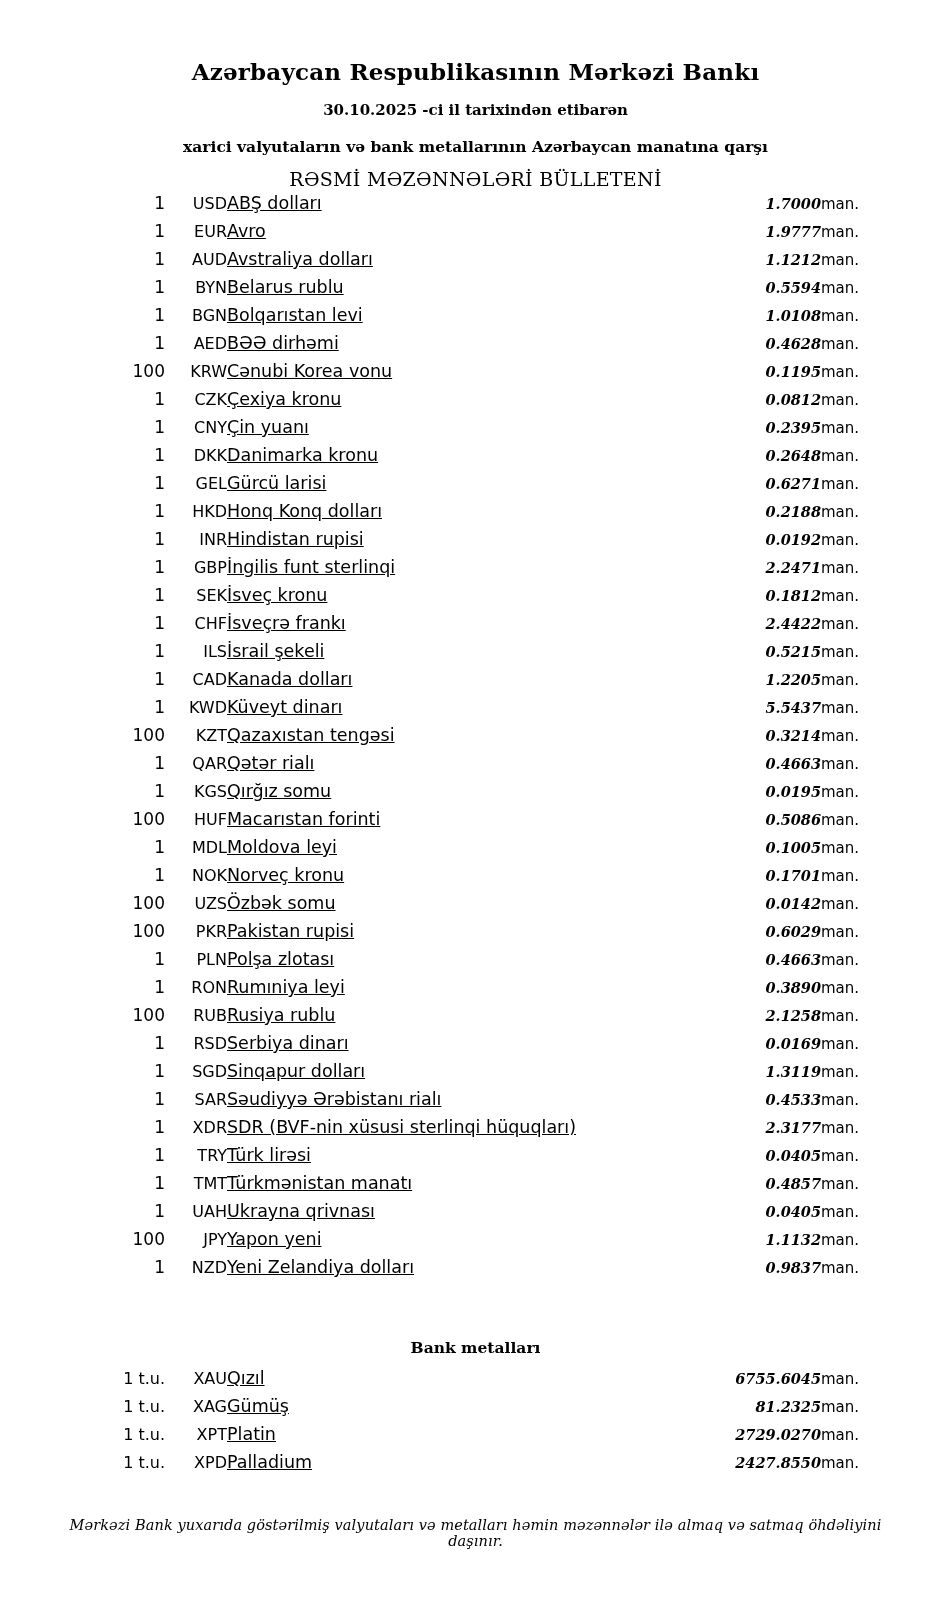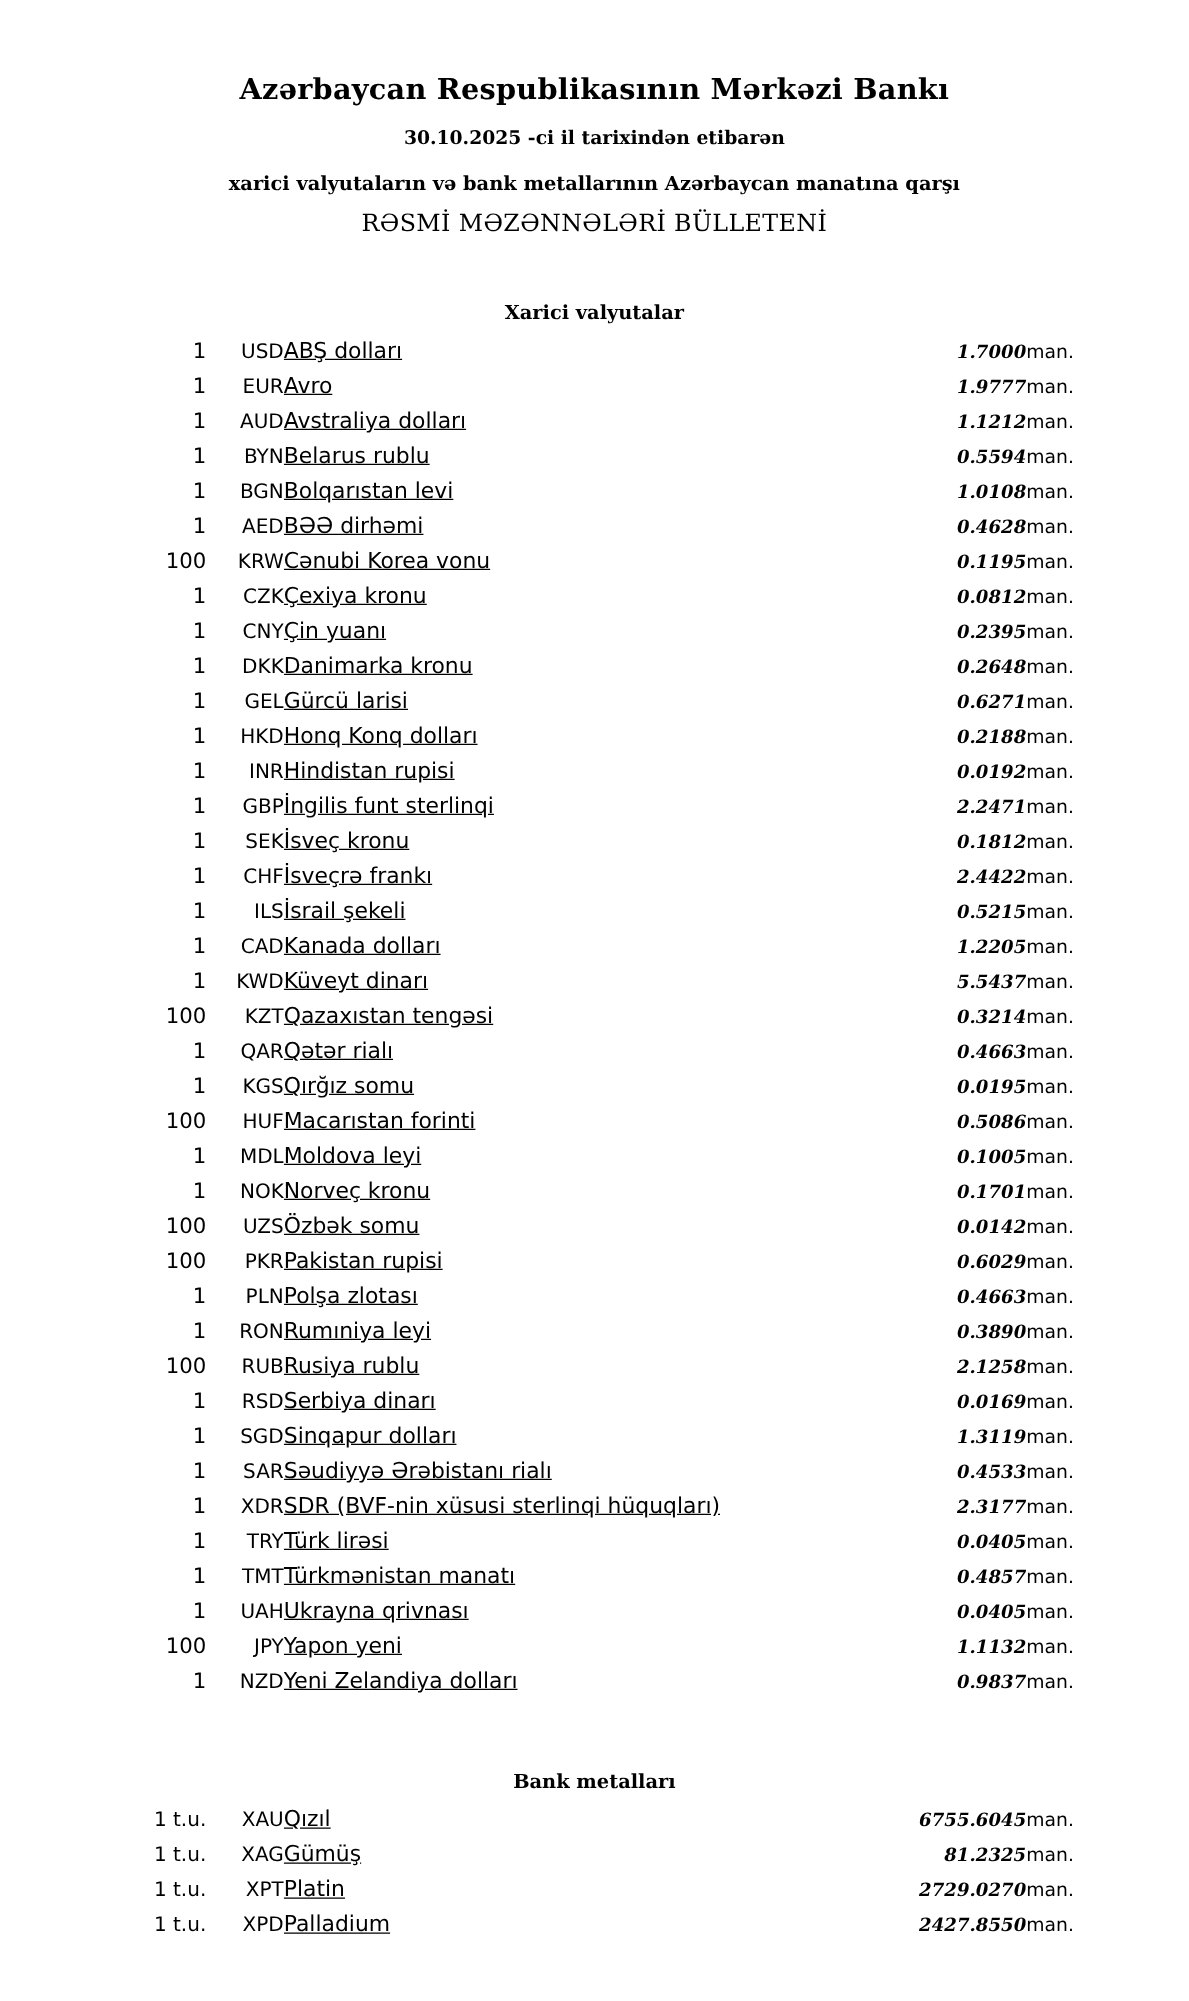--- a/index.html
+++ b/index.html
@@ -135,21 +135,20 @@
 
 <div class="page">
 
   <div class="doc-header">
     <div class="bank-title">Azərbaycan Respublikasının Mərkəzi Bankı</div>
     <div class="date-line">30.10.2025 -ci il tarixindən etibarən</div>
     <div class="subject-line">xarici valyutaların və bank metallarının Azərbaycan manatına qarşı</div>
     <div class="bulletin-line">RƏSMİ MƏZƏNNƏLƏRİ BÜLLETENİ</div>
   </div>
 
-  <div class="section-title">Xarici valyutalar</div>
 
   <table class="rates">
     <colgroup>
       <col class="c-units">
         <col class="c-code">
         <col class="c-name">
         <col class="c-rate">
         <col class="c-man">
     </colgroup>
     <tbody id="currency-rows">
@@ -464,14 +463,15 @@
         <tr>
           <td class="units">1 t.u.</td>
           <td class="code">XPD</td>
           <td class="name">Palladium</td>
           <td class="rate">2427.8550</td>
           <td class="man">man.</td>
         </tr>
       </tbody>
   </table>
 
+  <div class="footer-note">Mərkəzi Bank yuxarıda göstərilmiş valyutaları və metalları həmin məzənnələr ilə almaq və satmaq öhdəliyini daşınır.</div>
 
 </div>
 
 </body></html>

